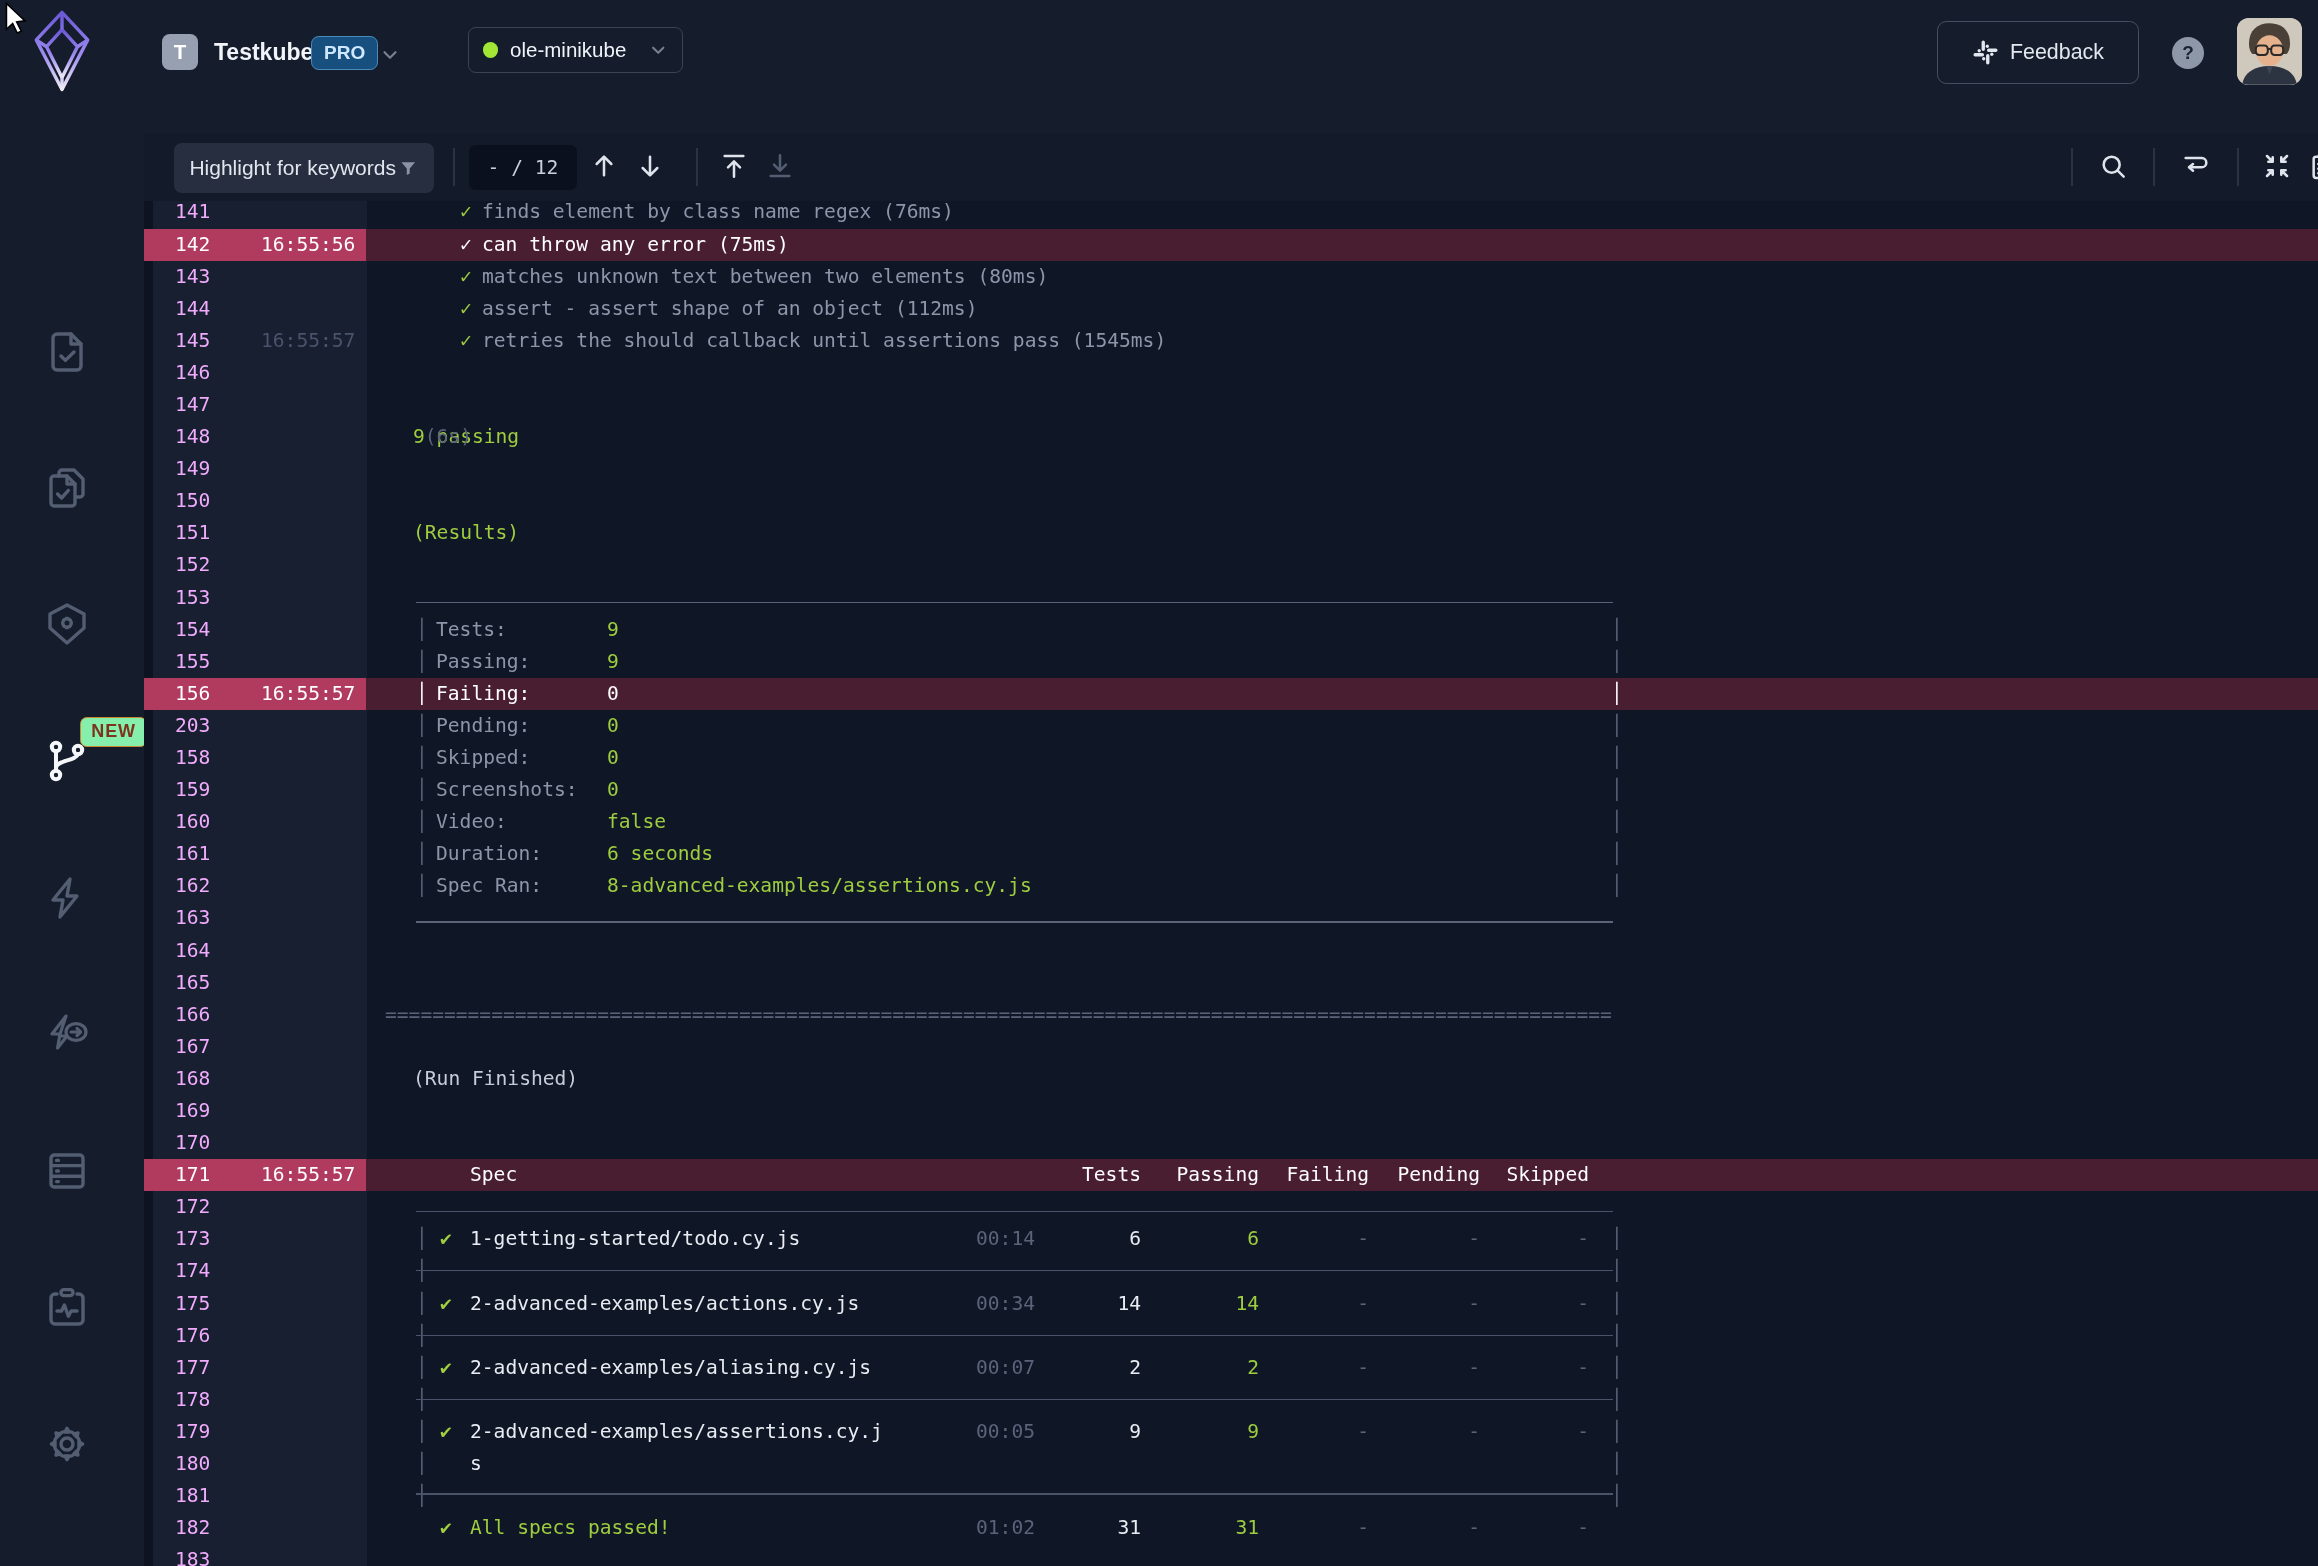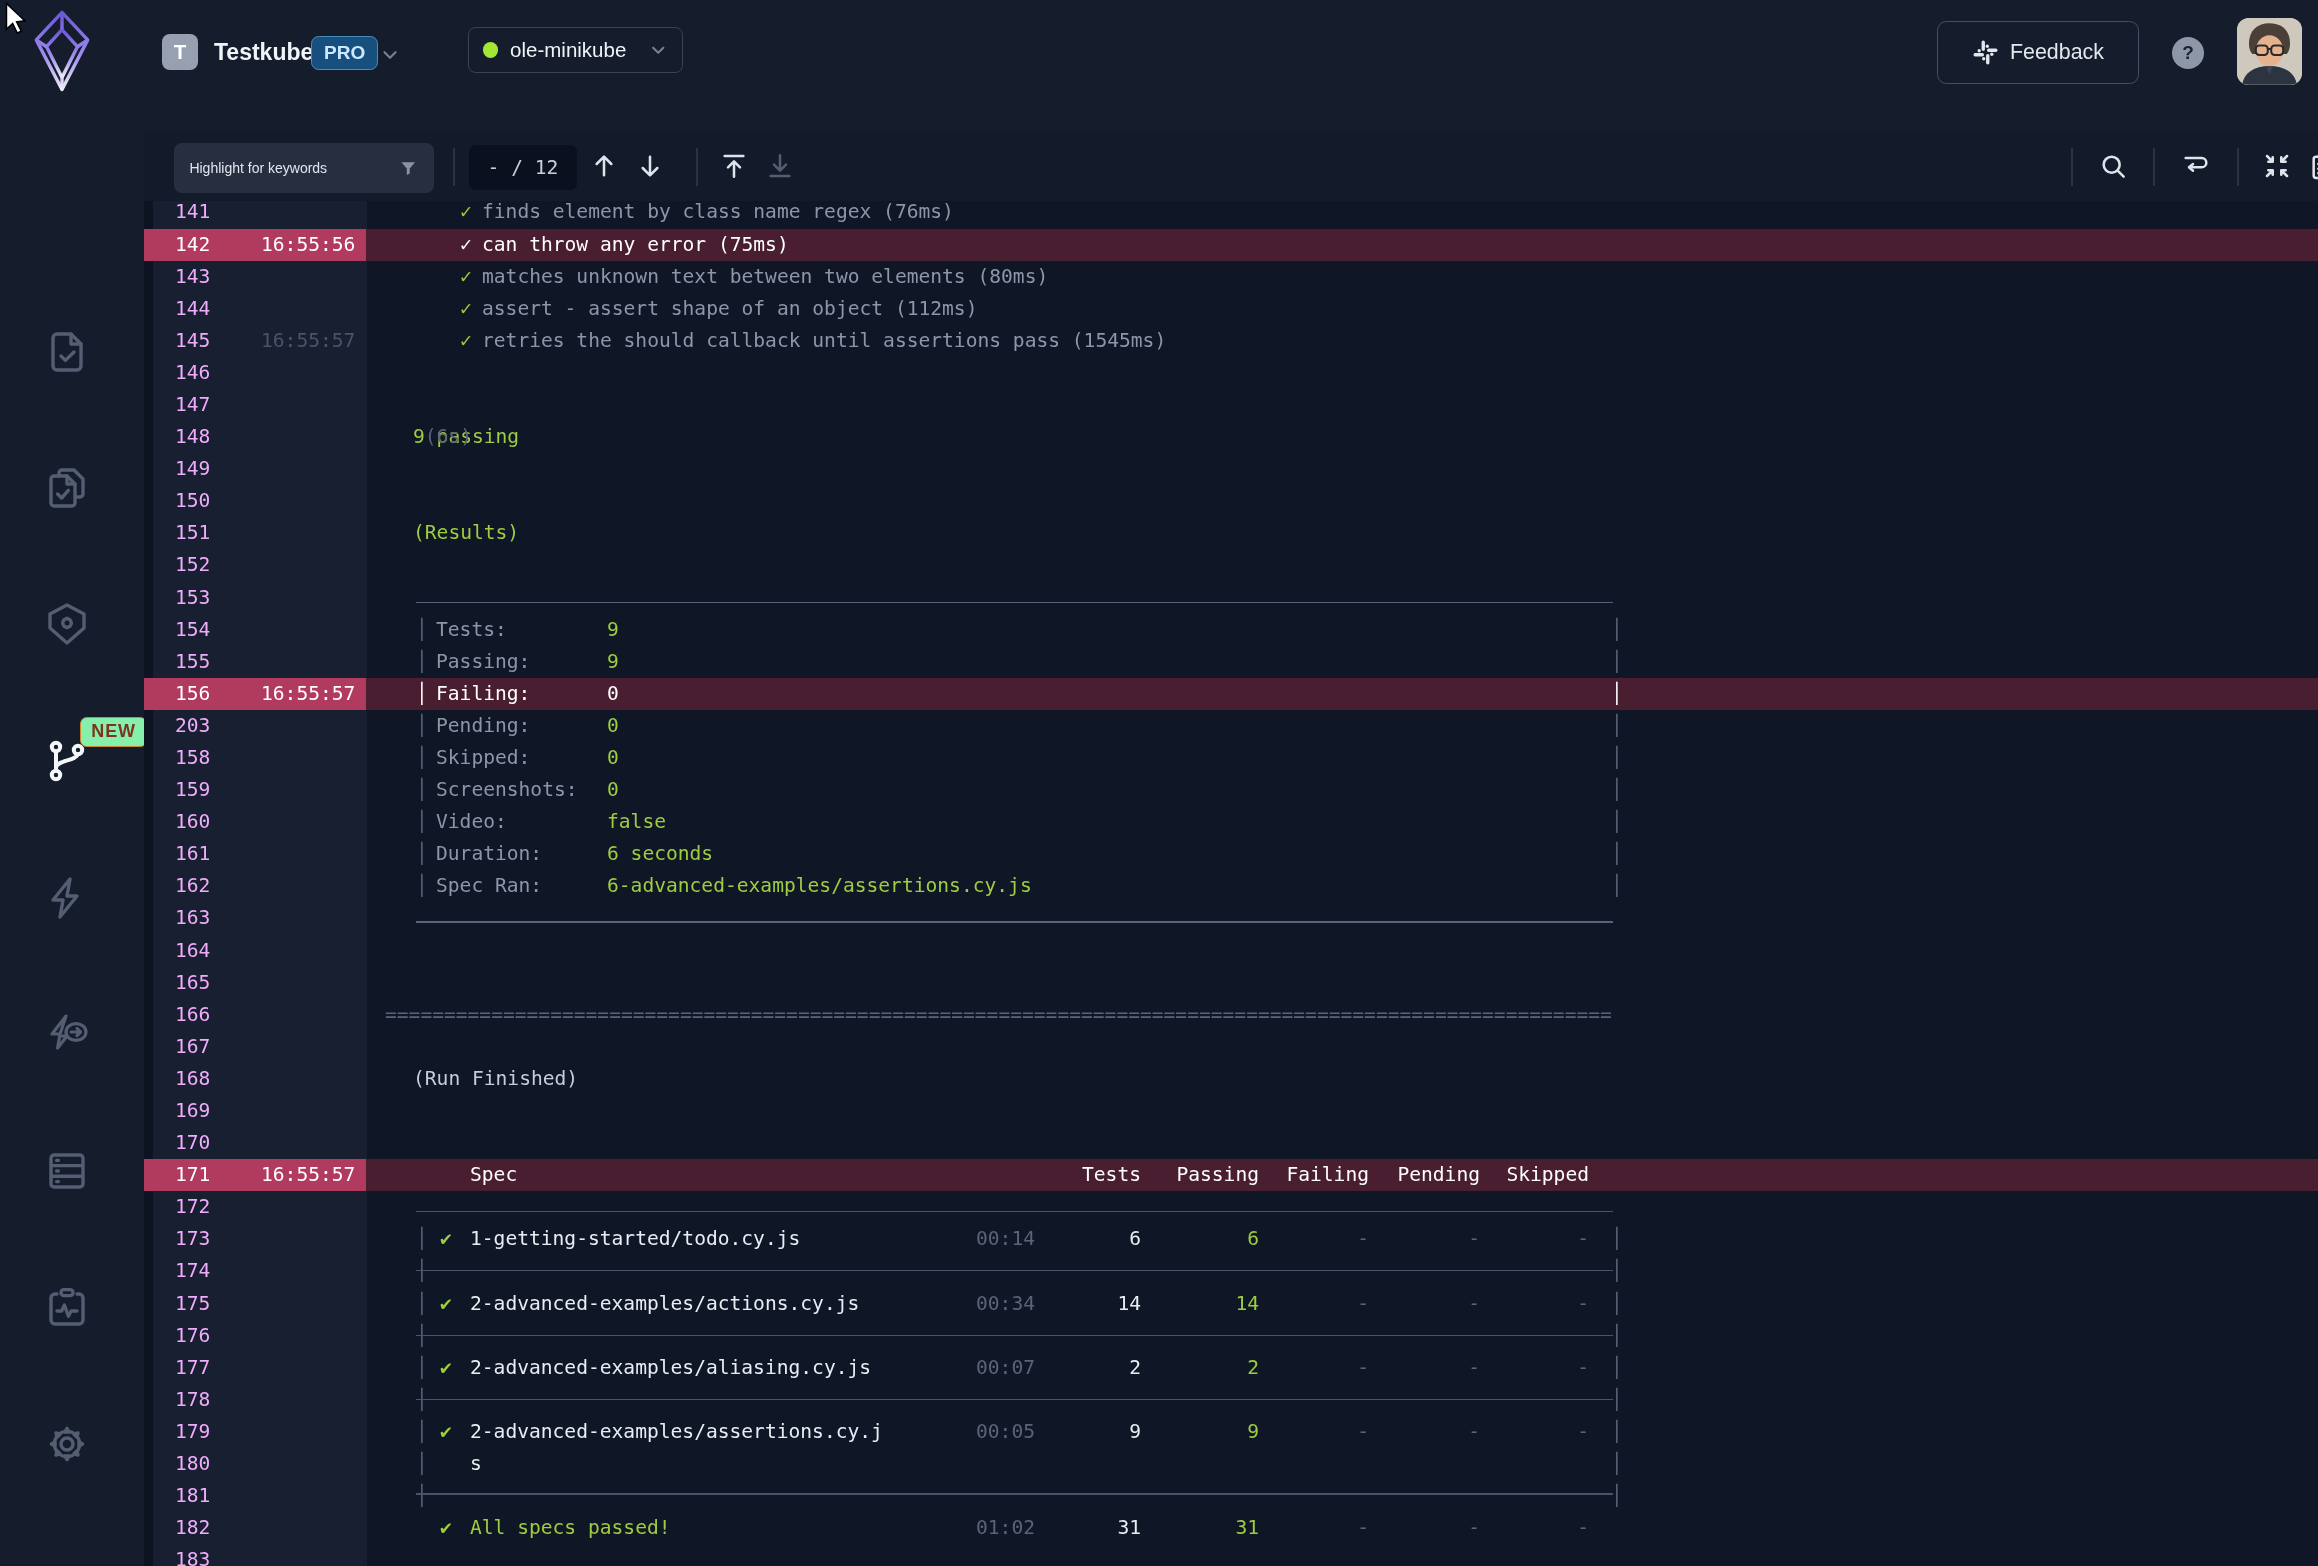--- a/index.html
+++ b/index.html
@@ -27,21 +27,21 @@
   
   .sidebar{position:absolute;left:0;top:133px;width:144px;height:1434px;background:#151c2c}
   .sbitem{position:absolute;left:43px;width:48px;height:48px;color:#545e72}
   .sbitem.active{color:#f4f6fa}
   .newbadge{position:absolute;left:80px;top:584px;padding:3.4px 10.3px;border-radius:6.8px;background:#86efac;
             border:1.7px solid #c8882b;color:#7c341f;font-weight:bold;font-size:18px;letter-spacing:0.9px}
   
   .toolbar{position:absolute;left:144px;top:133px;width:2175px;height:67px;background:#131a2a}
   .filterpill{position:absolute;left:30px;top:10.3px;width:260px;height:50px;background:#272e3f;border-radius:7.7px;
               display:flex;align-items:center;justify-content:space-between;padding:0 15.4px;box-sizing:border-box}
-  .filterpill span{font-size:14px;color:#e2e6ee}
+  .filterpill span{font-size:21px;color:#e2e6ee}
   .tdiv{position:absolute;top:15.4px;width:1.7px;height:38px;background:#2a3244}
   .counter{position:absolute;left:325px;top:12px;width:108px;height:45px;background:#0a101e;border-radius:6.8px;
            display:flex;align-items:center;justify-content:center;font-size:19.6px;color:#c9cfdb;font-family:"DejaVu Sans Mono",monospace}
   .tico{position:absolute;top:17px;color:#dfe4ec}
   .tico.dim{color:#545e72}
   
   .logarea{position:absolute;left:144px;top:201px;width:2175px;height:1366px;background:#0f1726;overflow:hidden;
            font-family:"DejaVu Sans Mono",monospace;font-size:19.6px}
   .lstrip{position:absolute;left:0;top:0;width:8.5px;height:100%;background:#0d1320}
   .gutter{position:absolute;left:8.5px;top:0;width:214px;height:100%;background:#171f30}
@@ -279,21 +279,21 @@
     <div class="row" style="top: 348px;"><span class="g-num">152</span></div>
     <div class="row" style="top: 381px;"><span class="g-num">153</span><div class="bline" style="top: 19.6px;"></div></div>
     <div class="row" style="top: 413px;"><span class="g-num">154</span><span class="vb b1">│</span><span class="kvlab">Tests:</span><span class="kvval">9</span><span class="vb b2">│</span></div>
     <div class="row" style="top: 445px;"><span class="g-num">155</span><span class="vb b1">│</span><span class="kvlab">Passing:</span><span class="kvval">9</span><span class="vb b2">│</span></div>
     <div class="row hl" style="top: 477px;"><div class="hlg"></div><div class="hlm"></div><span class="g-num">156</span><span class="g-time">16:55:57</span><span class="vb b1">│</span><span class="kvlab">Failing:</span><span class="kvval">0</span><span class="vb b2">│</span></div>
     <div class="row" style="top: 509px;"><span class="g-num">203</span><span class="vb b1">│</span><span class="kvlab">Pending:</span><span class="kvval">0</span><span class="vb b2">│</span></div>
     <div class="row" style="top: 541px;"><span class="g-num">158</span><span class="vb b1">│</span><span class="kvlab">Skipped:</span><span class="kvval">0</span><span class="vb b2">│</span></div>
     <div class="row" style="top: 573px;"><span class="g-num">159</span><span class="vb b1">│</span><span class="kvlab">Screenshots:</span><span class="kvval">0</span><span class="vb b2">│</span></div>
     <div class="row" style="top: 605px;"><span class="g-num">160</span><span class="vb b1">│</span><span class="kvlab">Video:</span><span class="kvval">false</span><span class="vb b2">│</span></div>
     <div class="row" style="top: 637px;"><span class="g-num">161</span><span class="vb b1">│</span><span class="kvlab">Duration:</span><span class="kvval">6 seconds</span><span class="vb b2">│</span></div>
-    <div class="row" style="top: 669px;"><span class="g-num">162</span><span class="vb b1">│</span><span class="kvlab">Spec Ran:</span><span class="kvval">6-advanced-examples/assertions.cy.js</span><span class="vb b2">│</span></div>
+    <div class="row" style="top: 669px;"><span class="g-num">162</span><span class="vb b1">│</span><span class="kvlab">Spec Ran:</span><span class="kvval">8-advanced-examples/assertions.cy.js</span><span class="vb b2">│</span></div>
     <div class="row" style="top: 701px;"><span class="g-num">163</span><div class="bline" style="top: 19px;"></div></div>
     <div class="row" style="top: 734px;"><span class="g-num">164</span></div>
     <div class="row" style="top: 766px;"><span class="g-num">165</span></div>
     <div class="row" style="top: 798px;"><span class="g-num">166</span><span class="sep">========================================================================================================</span></div>
     <div class="row" style="top: 830px;"><span class="g-num">167</span></div>
     <div class="row" style="top: 862px;"><span class="g-num">168</span><span class="c0 lite">(Run Finished)</span></div>
     <div class="row" style="top: 894px;"><span class="g-num">169</span></div>
     <div class="row" style="top: 926px;"><span class="g-num">170</span></div>
     <div class="row hl" style="top: 958px;"><div class="hlg"></div><div class="hlm"></div><span class="g-num">171</span><span class="g-time">16:55:57</span><span class="sname hd">Spec</span><span class="cellr c-tests hd">Tests</span><span class="cellr c-pass hd">Passing</span><span class="cellr c-fail hd">Failing</span><span class="cellr c-pend hd">Pending</span><span class="cellr c-skip hd">Skipped</span></div>
     <div class="row" style="top: 990px;"><span class="g-num">172</span><div class="tline" style="top: 19.6px;"></div></div>

